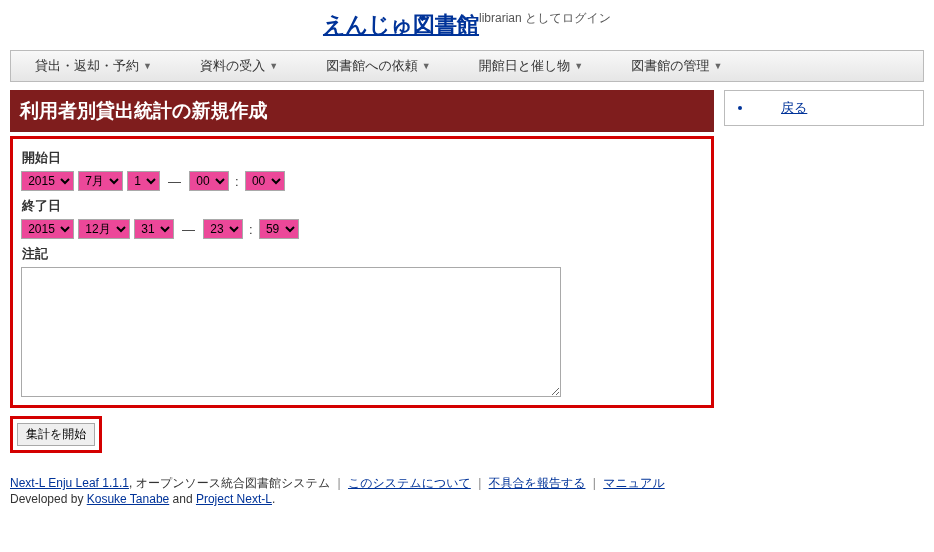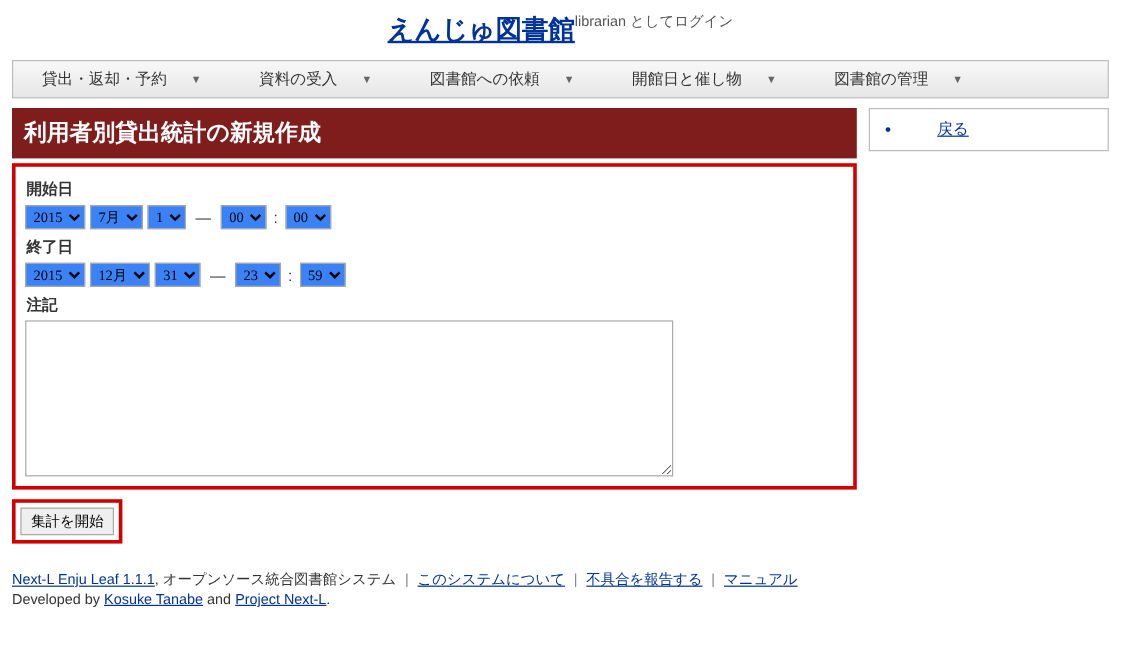--- a/index.html
+++ b/index.html
@@ -26,46 +26,47 @@
     padding: 0;
     margin-bottom: 8px;
   }
   .nav-item {
     padding: 6px 24px;
     font-size: 13px;
     color: #333;
     cursor: pointer;
     display: flex;
     align-items: center;
-    gap: 20px;
+    gap: 4px;
   }
   .caret { font-size: 9px; color: #666; }
   .main-wrap { display: flex; gap: 10px; align-items: flex-start; }
   .main { flex: 1; }
   .side { width: 200px; }
   .page-title {
     background: #7f1d1d;
     color: #fff;
     font-size: 19px;
     font-weight: bold;
     padding: 8px 10px;
     margin: 0 0 4px 0;
   }
   .form-box {
     border: 3px solid #d40000;
     padding: 6px 8px 8px 8px;
     margin-bottom: 8px;
   }
   .field-label { font-weight: bold; margin: 4px 1px; font-size: 13px; }
   .date-row select {
-    font-family: Liberation Serif, serif;
+    font-family: Liberation Sans, sans-serif;
     font-size: 12px;
     padding: 1px 2px;
-    background: #3b82f6;
+    background: #ec4899;
     border: 1px solid #a9a9a9;
+    text-align: center;
   }
   .date-row { display:flex; align-items:center; gap:4px; margin-bottom:6px;}
   .dash { margin: 0 4px; }
   .colon { margin: 0 2px; }
   textarea.note {
     width: 540px;
     height: 130px;
     border: 1px solid #a9a9a9;
     resize: both;
     font-family: inherit;

